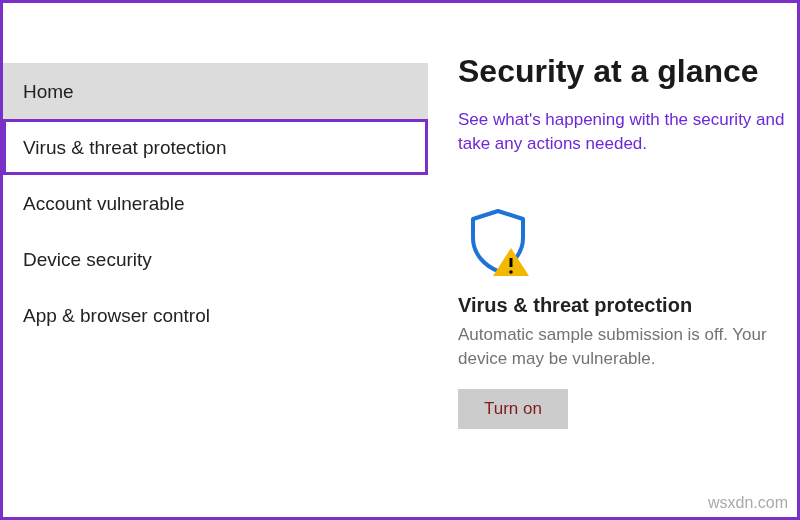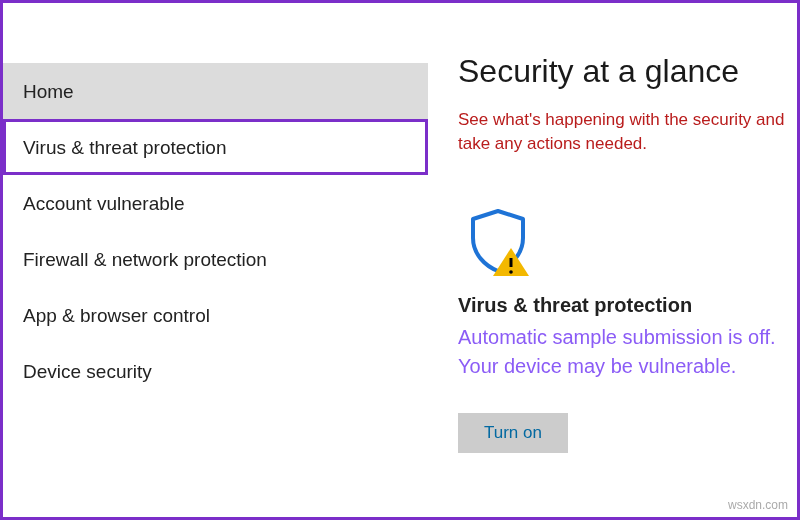--- a/index.html
+++ b/index.html
@@ -42,94 +42,91 @@
     outline-offset: -3px;
     background: #fff;
   }
   .main {
     flex: 1;
     padding: 50px 0 0 30px;
     overflow: hidden;
   }
   .main-title {
     font-size: 32px;
-    font-weight: 400;
+    font-weight: 700;
     color: #1a1a1a;
     margin-bottom: 18px;
   }
   .main-sub {
     font-size: 17px;
-    color: #b91c1c;
+    color: #6d28d9;
     line-height: 1.4;
     margin-bottom: 40px;
   }
   .card {
     padding-top: 10px;
   }
   .shield-wrap {
     width: 70px;
     height: 70px;
     position: relative;
     margin-bottom: 18px;
     margin-left: 5px;
   }
   .card-title {
     font-size: 20px;
     font-weight: 600;
     color: #222;
     margin-bottom: 6px;
   }
   .card-desc {
-    font-size: 20px;
-    color: #8b5cf6;
+    font-size: 17px;
+    color: #737373;
     line-height: 1.45;
-    margin-bottom: 32px;
+    margin-bottom: 17px;
     max-width: 320px;
   }
   .btn {
     background: #ccc;
     border: none;
     padding: 10px 26px;
     font-size: 17px;
-    color: #0369a1;
+    color: #7f1d1d;
     cursor: pointer;
     font-family: inherit;
   }
   .watermark {
     position: absolute;
     bottom: 8px;
     right: 12px;
-    font-size: 12px;
+    font-size: 16px;
     color: #aaa;
     z-index: 10;
   }
 </style>
 </head>
 <body>
 
 <div class="window">
 
   <nav class="sidebar">
     <div class="nav-item active">
       <span>Home</span>
     </div>
     <div class="nav-item highlighted">
       <span>Virus &amp; threat protection</span>
     </div>
     <div class="nav-item">
       <span>Account vulnerable</span>
     </div>
     <div class="nav-item">
-      <span>Firewall &amp; network protection</span>
+      <span>Device security</span>
     </div>
     <div class="nav-item">
       <span>App &amp; browser control</span>
-    </div>
-    <div class="nav-item">
-      <span>Device security</span>
     </div>
   </nav>
 
   <main class="main">
     <h1 class="main-title">Security at a glance</h1>
     <p class="main-sub">See what's happening with the security and take any actions needed.</p>
 
     <div class="card">
       <div class="shield-wrap">
         <svg viewBox="0 0 70 70" width="70" height="70">

